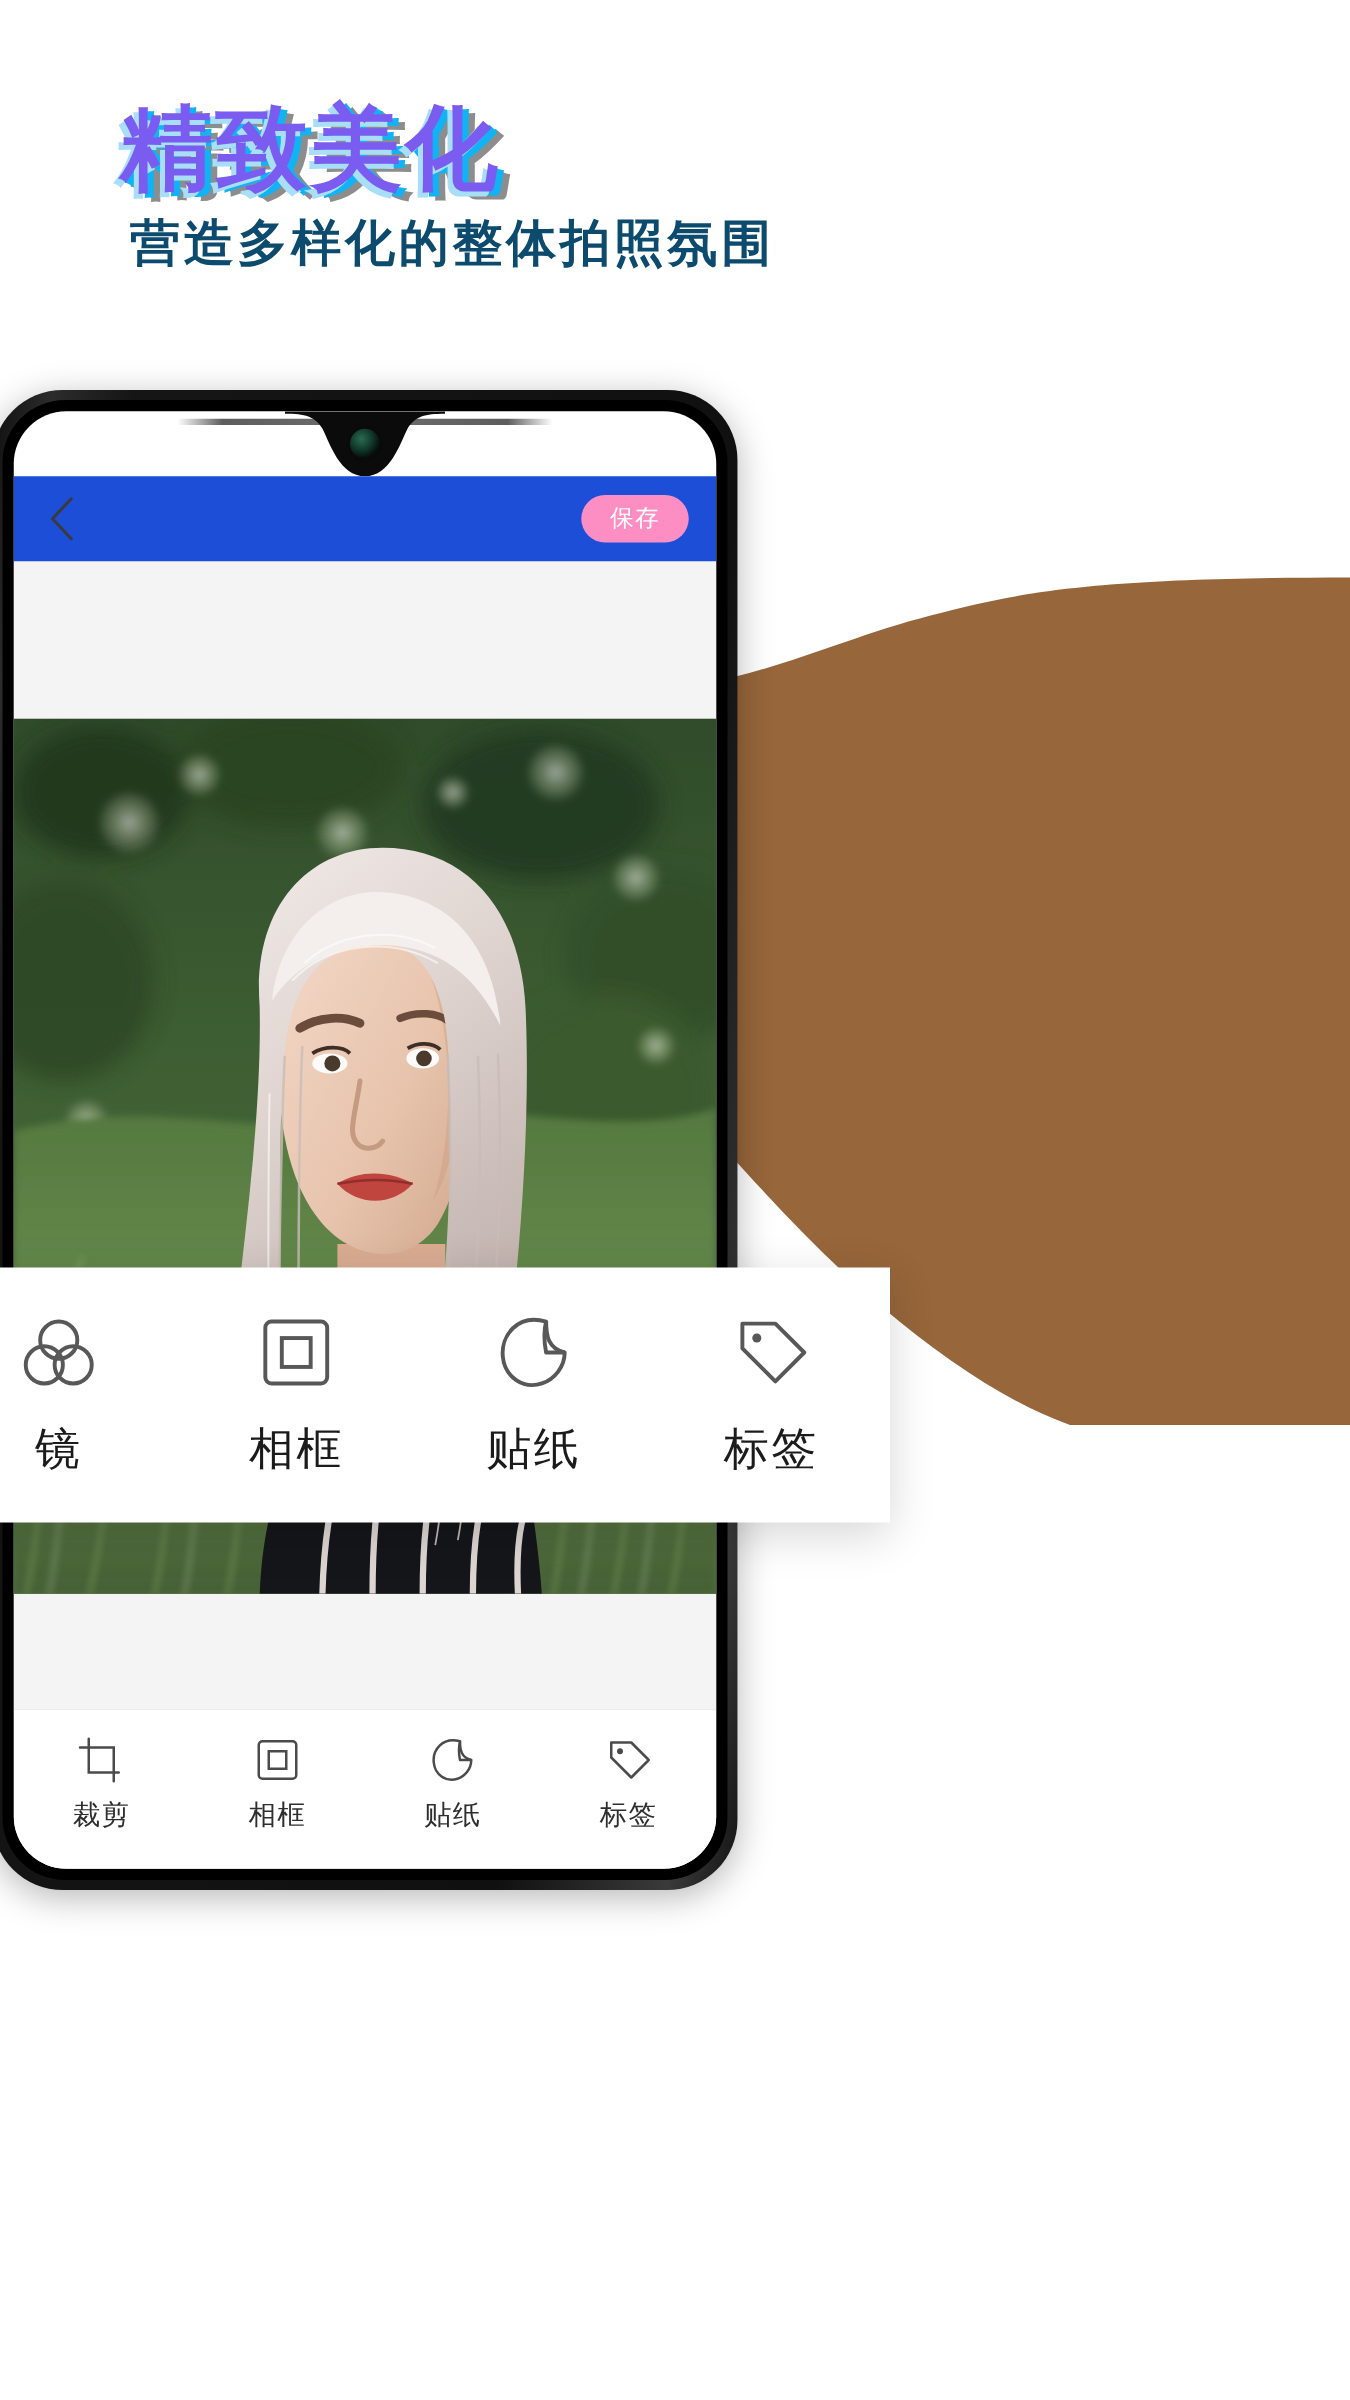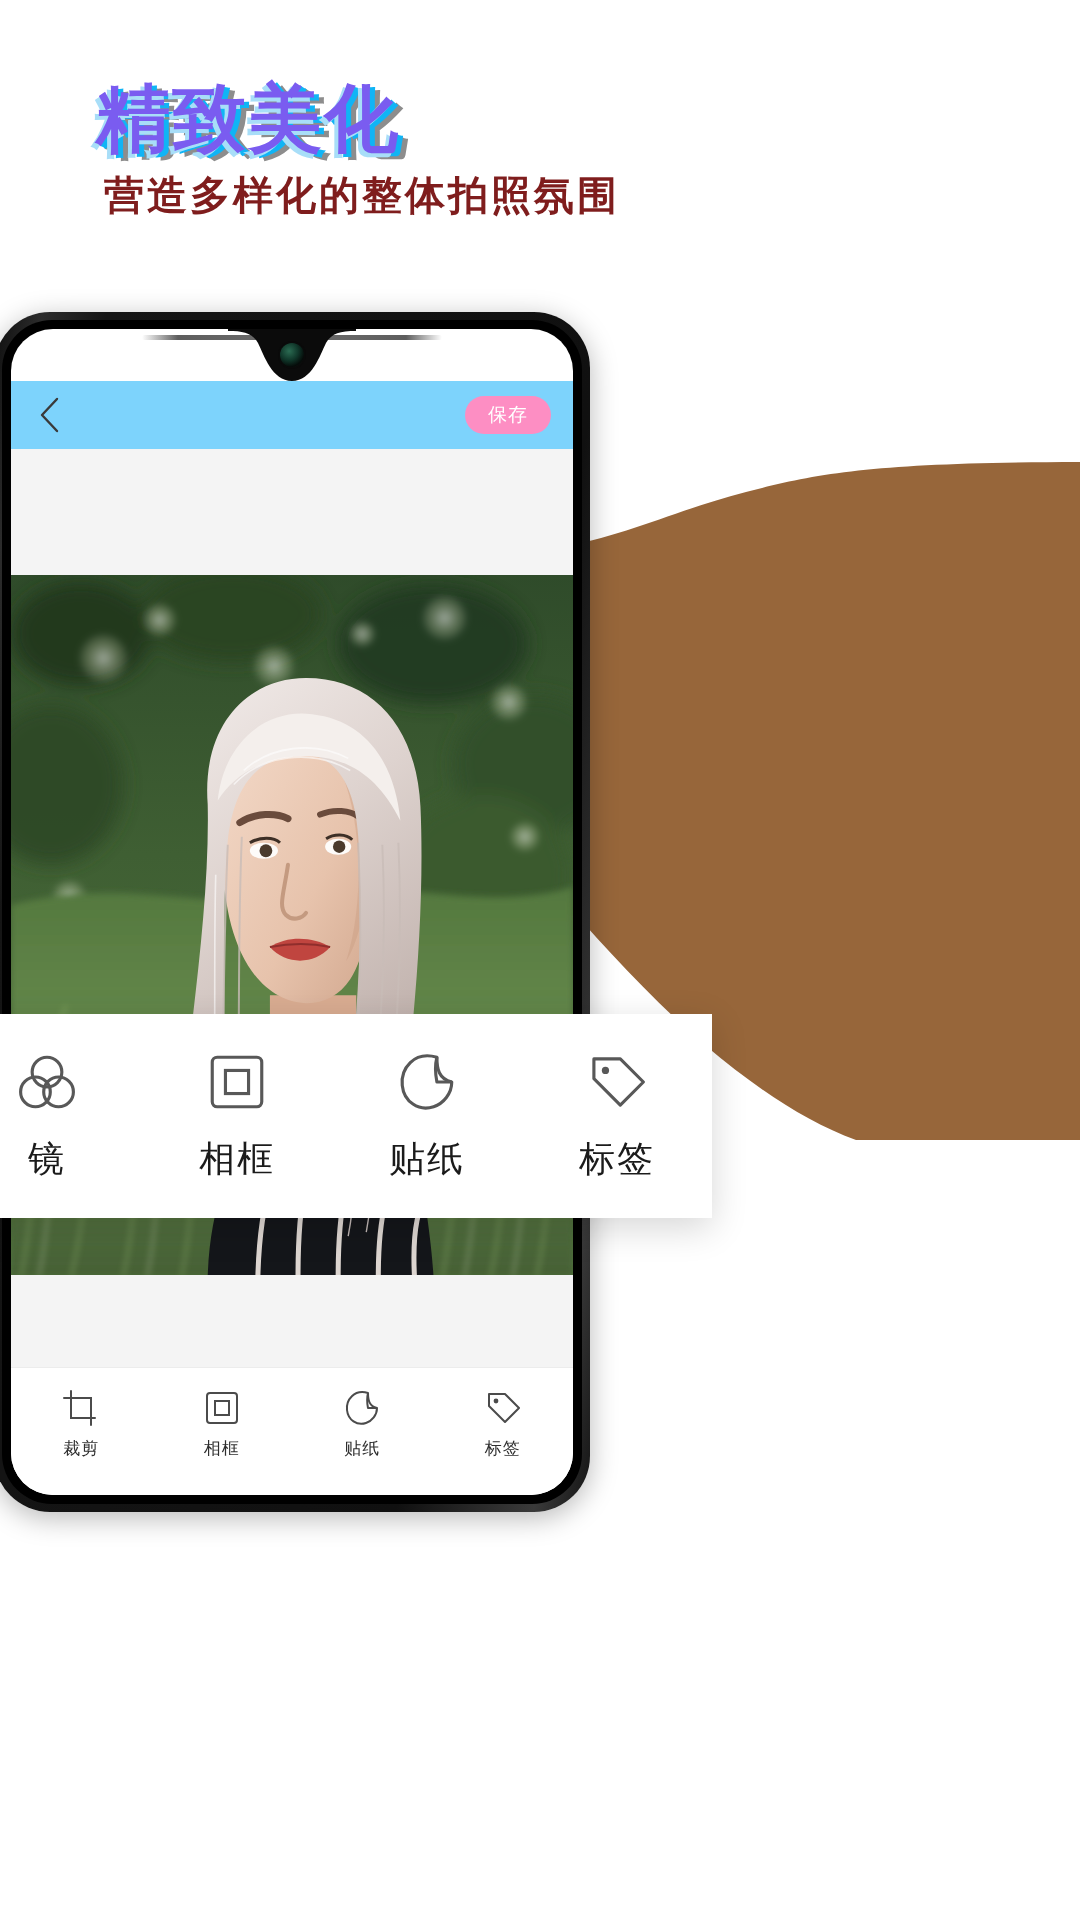--- a/index.html
+++ b/index.html
@@ -33,21 +33,21 @@
   .title-cyan   { color:#10b4f5; transform:translate(5px,3px); }
   .title-sky    { color:#a8def8; transform:translate(-4px,4px); }
   .title-main   { color:#7a5cf0; transform:translate(0,0); }
 
   .subtitle {
     position:absolute;
     left:104px; top:172px;
     font-size:40px;
     font-weight:bold;
     letter-spacing:3px;
-    color:#7f1d1d;
+    color:#0c4a6e;
     white-space:nowrap;
     line-height:46px;
   }
 
   
   #decor-blob {
     position:absolute;
     left:556px; top:440px;
     width:530px; height:700px;
     z-index:1;
@@ -109,21 +109,21 @@
   }
 
   
   .app-header {
     position:absolute;
     left:0; top:52px;
     width:100%; height:68px;
     display:flex; align-items:center;
     justify-content:space-between;
     padding:0 22px 0 26px;
-    background:#7dd3fc;
+    background:#1d4ed8;
     z-index:7;
   }
   .back-chevron { width:26px; height:40px; display:block; }
   .save-btn {
     display:flex; align-items:center; justify-content:center;
     min-width:86px; height:38px;
     padding:0 18px;
     border-radius:19px;
     background:#fd8ec3;
     color:#ffffff;
@@ -158,21 +158,21 @@
     align-items:flex-start;
     padding-top:20px;
     z-index:7;
   }
   .tb-item {
     flex:1;
     display:flex; flex-direction:column;
     align-items:center; gap:9px;
   }
   .tb-icon { width:40px; height:40px; display:block; }
-  .tb-label { font-size:17px; color:#2e2e2e; letter-spacing:1px;font-family:Liberation Mono, monospace; }
+  .tb-label { font-size:22px; color:#2e2e2e; letter-spacing:1px;font-family:Liberation Mono, monospace; }
 
   
   #float-panel {
     position:absolute;
     left:-48px; top:1014px;
     width:760px; height:204px;
     background:#ffffff;
     box-shadow:0 10px 34px rgba(0,0,0,0.16);
     z-index:20;
     display:flex;

